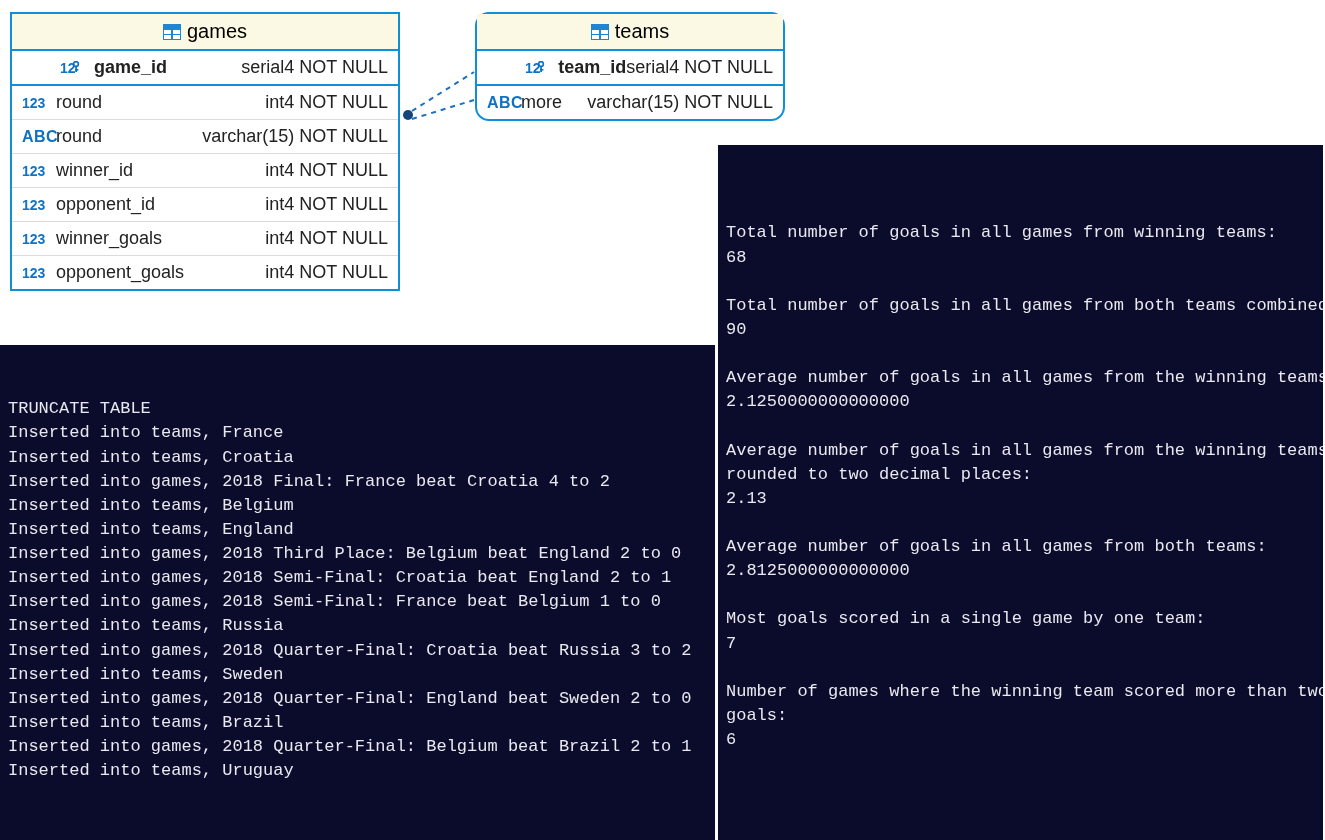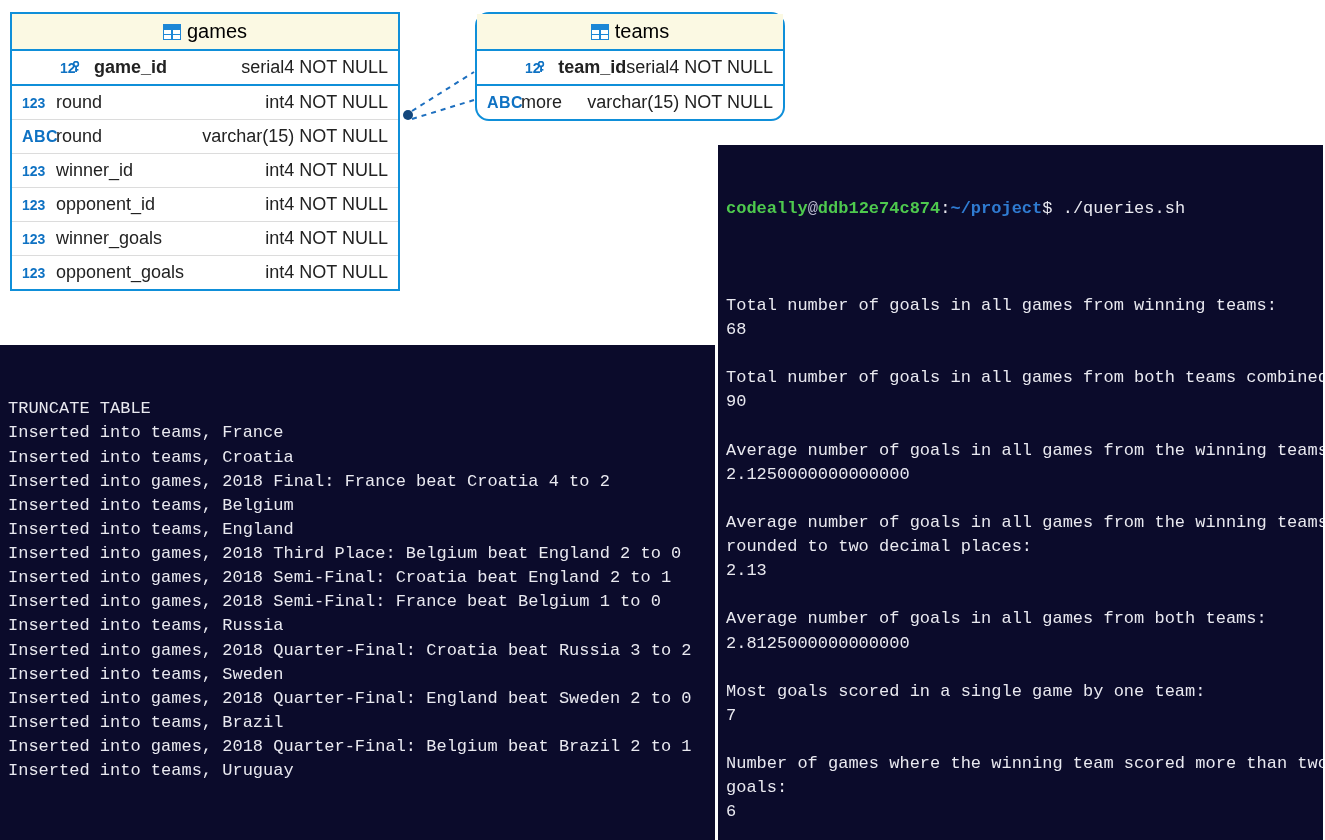--- a/index.html
+++ b/index.html
@@ -175,15 +175,14 @@
   <circle cx="10" cy="55" r="5" fill="#13477c"></circle>
   <line x1="14" y1="51" x2="76" y2="12" stroke="#1d6fbf" stroke-width="2" stroke-dasharray="5 5"></line>
   <line x1="14" y1="59" x2="76" y2="40" stroke="#1d6fbf" stroke-width="2" stroke-dasharray="5 5"></line>
 </svg>
 
 <div class="terminal left">
   <div><span class="term-line">TRUNCATE TABLE</span><span class="term-line">Inserted into teams, France</span><span class="term-line">Inserted into teams, Croatia</span><span class="term-line">Inserted into games, 2018 Final: France beat Croatia 4 to 2</span><span class="term-line">Inserted into teams, Belgium</span><span class="term-line">Inserted into teams, England</span><span class="term-line">Inserted into games, 2018 Third Place: Belgium beat England 2 to 0</span><span class="term-line">Inserted into games, 2018 Semi-Final: Croatia beat England 2 to 1</span><span class="term-line">Inserted into games, 2018 Semi-Final: France beat Belgium 1 to 0</span><span class="term-line">Inserted into teams, Russia</span><span class="term-line">Inserted into games, 2018 Quarter-Final: Croatia beat Russia 3 to 2</span><span class="term-line">Inserted into teams, Sweden</span><span class="term-line">Inserted into games, 2018 Quarter-Final: England beat Sweden 2 to 0</span><span class="term-line">Inserted into teams, Brazil</span><span class="term-line">Inserted into games, 2018 Quarter-Final: Belgium beat Brazil 2 to 1</span><span class="term-line">Inserted into teams, Uruguay</span></div>
 </div>
 
 <div class="terminal right">
-  <span class="term-line"><span class="pr-user">codeally</span><span class="pr-at">@</span><span class="pr-host">ddb12e74c874</span><span class="pr-colon">:</span><span class="pr-path">~/project</span><span class="pr-dollar">$</span> <span>./queries.sh</span></span>
   <div><span class="term-line">&nbsp;</span><span class="term-line">Total number of goals in all games from winning teams:</span><span class="term-line">68</span><span class="term-line">&nbsp;</span><span class="term-line">Total number of goals in all games from both teams combined:</span><span class="term-line">90</span><span class="term-line">&nbsp;</span><span class="term-line">Average number of goals in all games from the winning teams:</span><span class="term-line">2.1250000000000000</span><span class="term-line">&nbsp;</span><span class="term-line">Average number of goals in all games from the winning teams</span><span class="term-line">rounded to two decimal places:</span><span class="term-line">2.13</span><span class="term-line">&nbsp;</span><span class="term-line">Average number of goals in all games from both teams:</span><span class="term-line">2.8125000000000000</span><span class="term-line">&nbsp;</span><span class="term-line">Most goals scored in a single game by one team:</span><span class="term-line">7</span><span class="term-line">&nbsp;</span><span class="term-line">Number of games where the winning team scored more than two</span><span class="term-line">goals:</span><span class="term-line">6</span><span class="term-line">&nbsp;</span></div>
 </div>
 
 </body></html>

